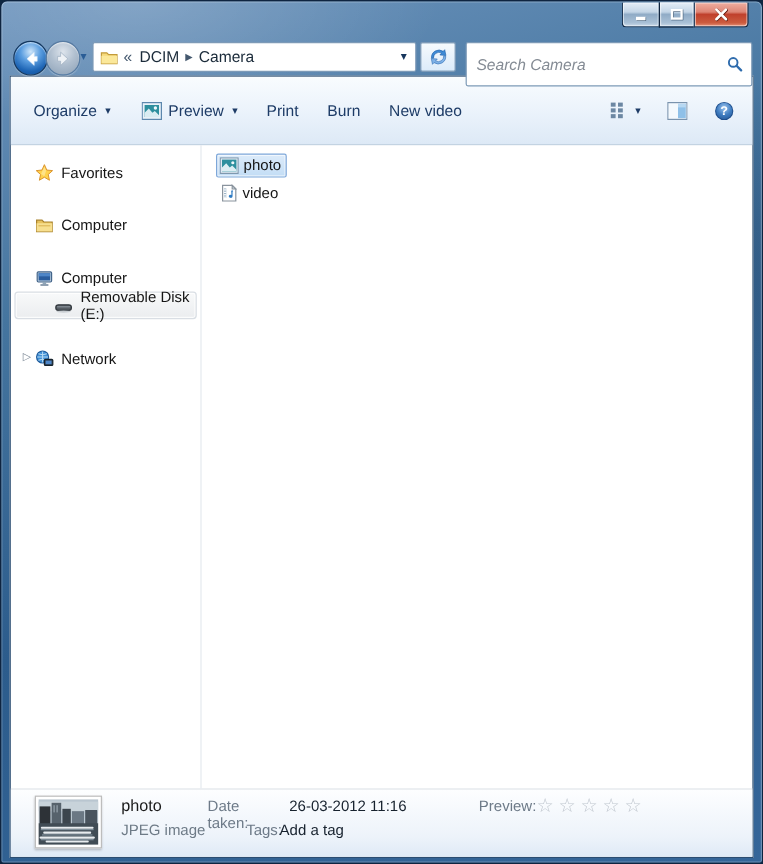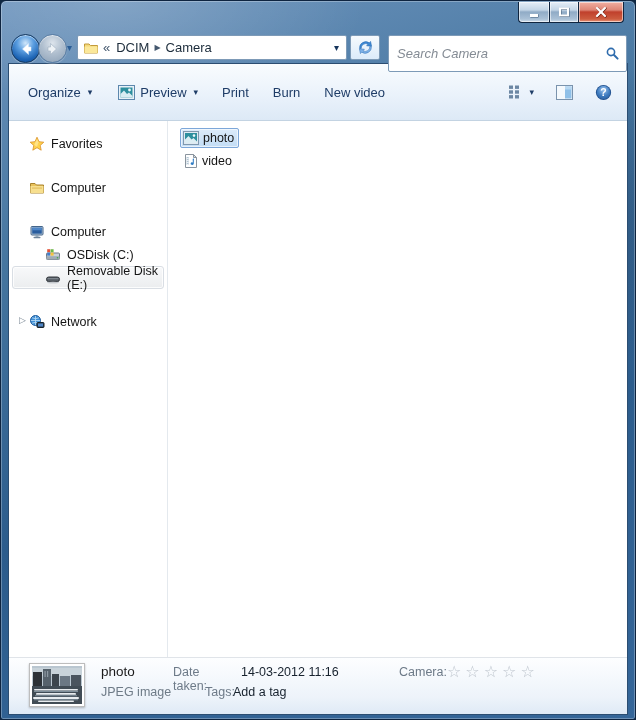--- a/index.html
+++ b/index.html
@@ -297,34 +297,20 @@
         <div class="sb-group">
           <div class="sb-row">
             <svg class="ic" viewBox="0 0 16 16">
               <rect x="2" y="2.5" width="12" height="8.5" rx="1" fill="#b9cbdb" stroke="#44658a"></rect>
               <rect x="3.2" y="3.7" width="9.6" height="6" fill="#2a5d9e"></rect>
               <rect x="3.2" y="3.7" width="9.6" height="2.6" fill="#4e86c8"></rect>
               <rect x="6.5" y="11" width="3" height="1.8" fill="#8fa5b8"></rect>
               <rect x="4.5" y="12.8" width="7" height="1.4" rx=".6" fill="#6e8399"></rect>
             </svg>
             <span>Computer</span>
-          </div>
-          <div class="sb-row lvl2">
-            <svg class="ic" viewBox="0 0 16 16">
-              <rect x="1.5" y="6" width="13" height="6.5" rx="1" fill="#c8d1d8" stroke="#707d88"></rect>
-              <rect x="1.5" y="9.2" width="13" height="3.3" fill="#9fabb5"></rect>
-              <circle cx="12.5" cy="10.8" r=".8" fill="#3fae49"></circle>
-              <g>
-                <rect x="2.2" y="2.2" width="3" height="3" fill="#e25338"></rect>
-                <rect x="5.6" y="2.2" width="3" height="3" fill="#6fb94b"></rect>
-                <rect x="2.2" y="5.6" width="3" height="3" fill="#3f7ccb"></rect>
-                <rect x="5.6" y="5.6" width="3" height="3" fill="#f5c23c"></rect>
-              </g>
-            </svg>
-            <span>OSDisk (C:)</span>
           </div>
           <div class="sb-row lvl2 sel">
             <svg class="ic" viewBox="0 0 16 16">
               <rect x="1.5" y="7" width="13" height="4.6" rx="2.2" fill="#565d64" stroke="#33393f"></rect>
               <rect x="2.4" y="8" width="11.2" height="1.2" rx=".6" fill="#7d858d"></rect>
               <ellipse cx="8" cy="12.6" rx="6" ry="1" fill="#b9bfc4" opacity=".7"></ellipse>
             </svg>
             <span>Removable Disk (E:)</span>
           </div>
         </div>
@@ -399,21 +385,21 @@
             <rect x="2" y="25" width="44" height=".8"></rect>
             <rect x="3" y="29.4" width="42" height=".8"></rect>
             <rect x="2" y="33.4" width="44" height=".8"></rect>
           </g>
         </svg>
       </div>
       <div class="d-name">photo</div>
       <div class="d-type">JPEG image</div>
 
       <span class="d-l1 d-label lab-date">Date taken:</span>
-      <span class="d-l1 d-val val-date">14-03-2012 11:16</span>
+      <span class="d-l1 d-val val-date">26-03-2012 11:16</span>
       <span class="d-l2 d-label lab-tags">Tags:</span>
       <span class="d-l2 d-val val-tags">Add a tag</span>
 
-      <span class="d-l1 d-label lab-rating">Camera:</span>
+      <span class="d-l1 d-label lab-rating">Preview:</span>
       <span class="d-stars">☆☆☆☆☆</span>
     </div>
   </div>
 </div>
 
 </body></html>

